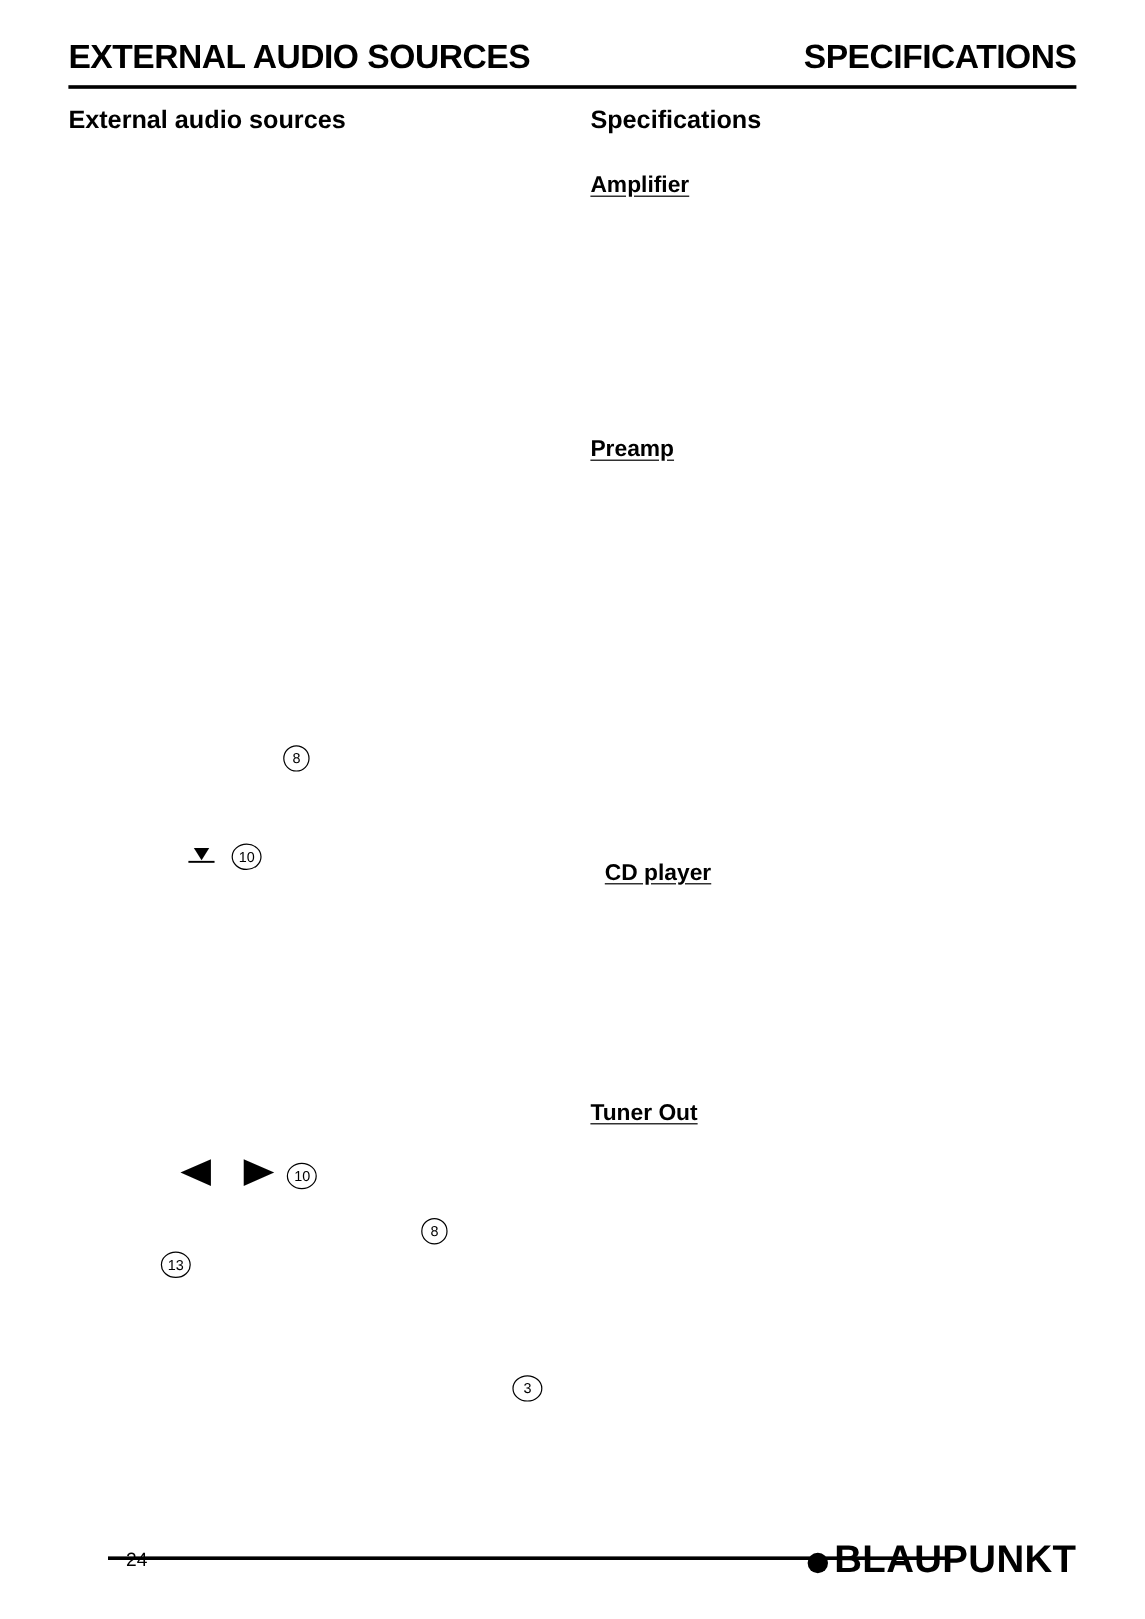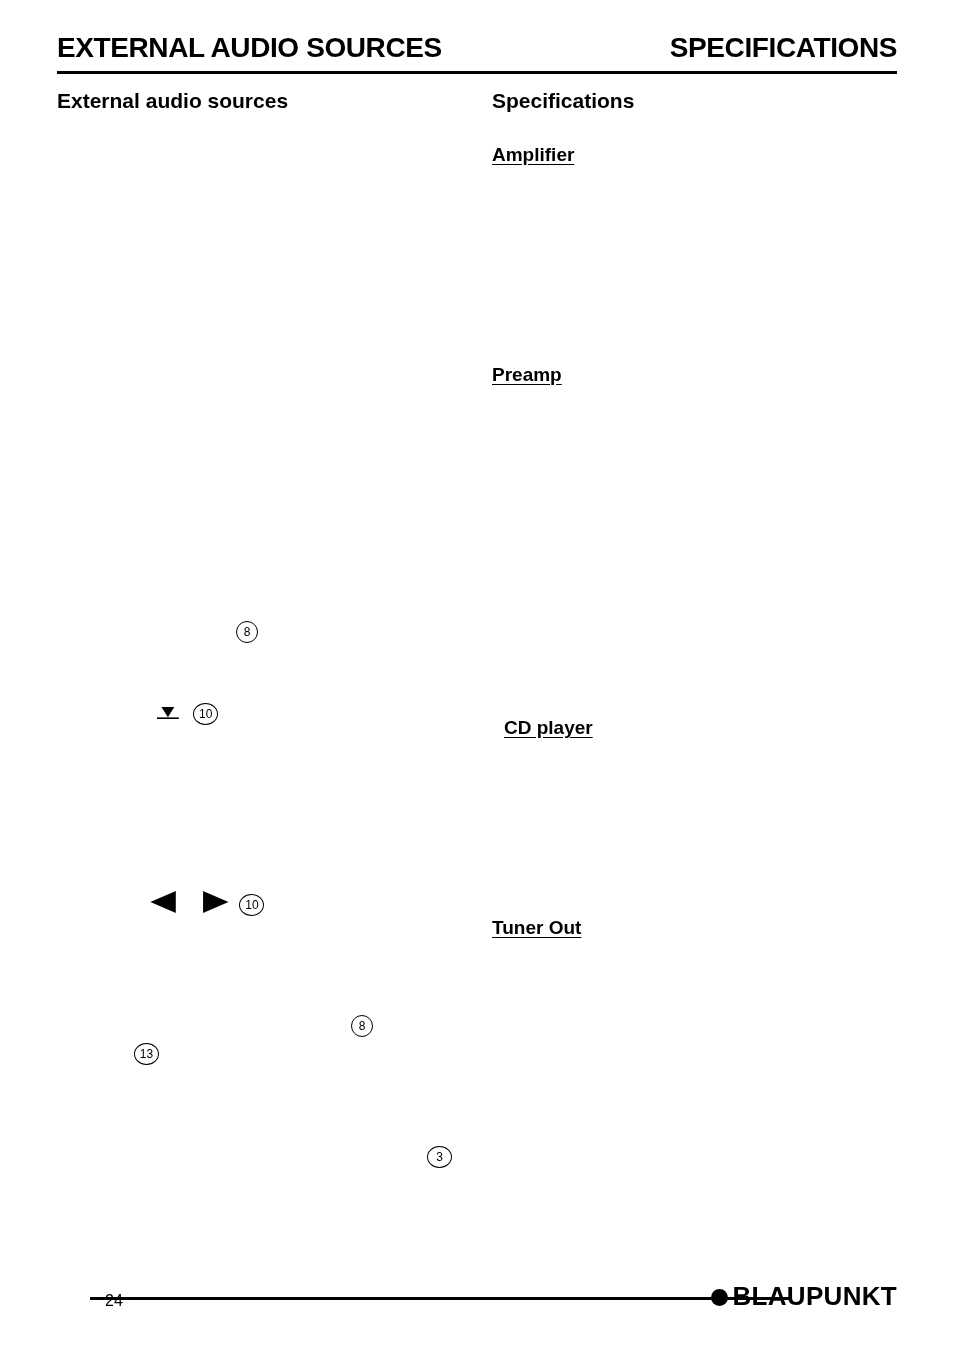--- a/index.html
+++ b/index.html
@@ -144,21 +144,21 @@
     left: 33px;
     top: 14px;
     width: 700px;
     height: 3px;
     background: #000000;
   }
   .brand {
     position: absolute;
     right: 0;
     top: -2px;
-    font-size: 26px;
+    font-size: 32px;
     font-weight: bold;
     letter-spacing: 0.3px;
     white-space: nowrap;
   }
   .brand-dot {
     display: inline-block;
     width: 17px;
     height: 17px;
     background: #000;
     border-radius: 50%;
@@ -184,21 +184,21 @@
 
   <div class="abs" style="left:236px; top:621px;">
     <span class="mark-circle">8</span>
   </div>
 
   <div class="abs" style="left:157px; top:700px; white-space:nowrap;">
     <span class="glyph-down">▼</span>
     <span class="mark-circle wide" style="margin-left:10px;">10</span>
   </div>
 
-  <div class="abs" style="left:153px; top:889px; white-space:nowrap;">
+  <div class="abs" style="left:153px; top:964px; white-space:nowrap;">
     <span class="glyph-arrow">◀</span>
     <span class="glyph-arrow" style="margin-left:27px;">▶</span>
     <span class="mark-circle wide" style="margin-left:9px;">10</span>
   </div>
 
   <div class="abs" style="left:351px; top:1015px;">
     <span class="mark-circle">8</span>
   </div>
 
   <div class="abs" style="left:134px; top:1043px;">

